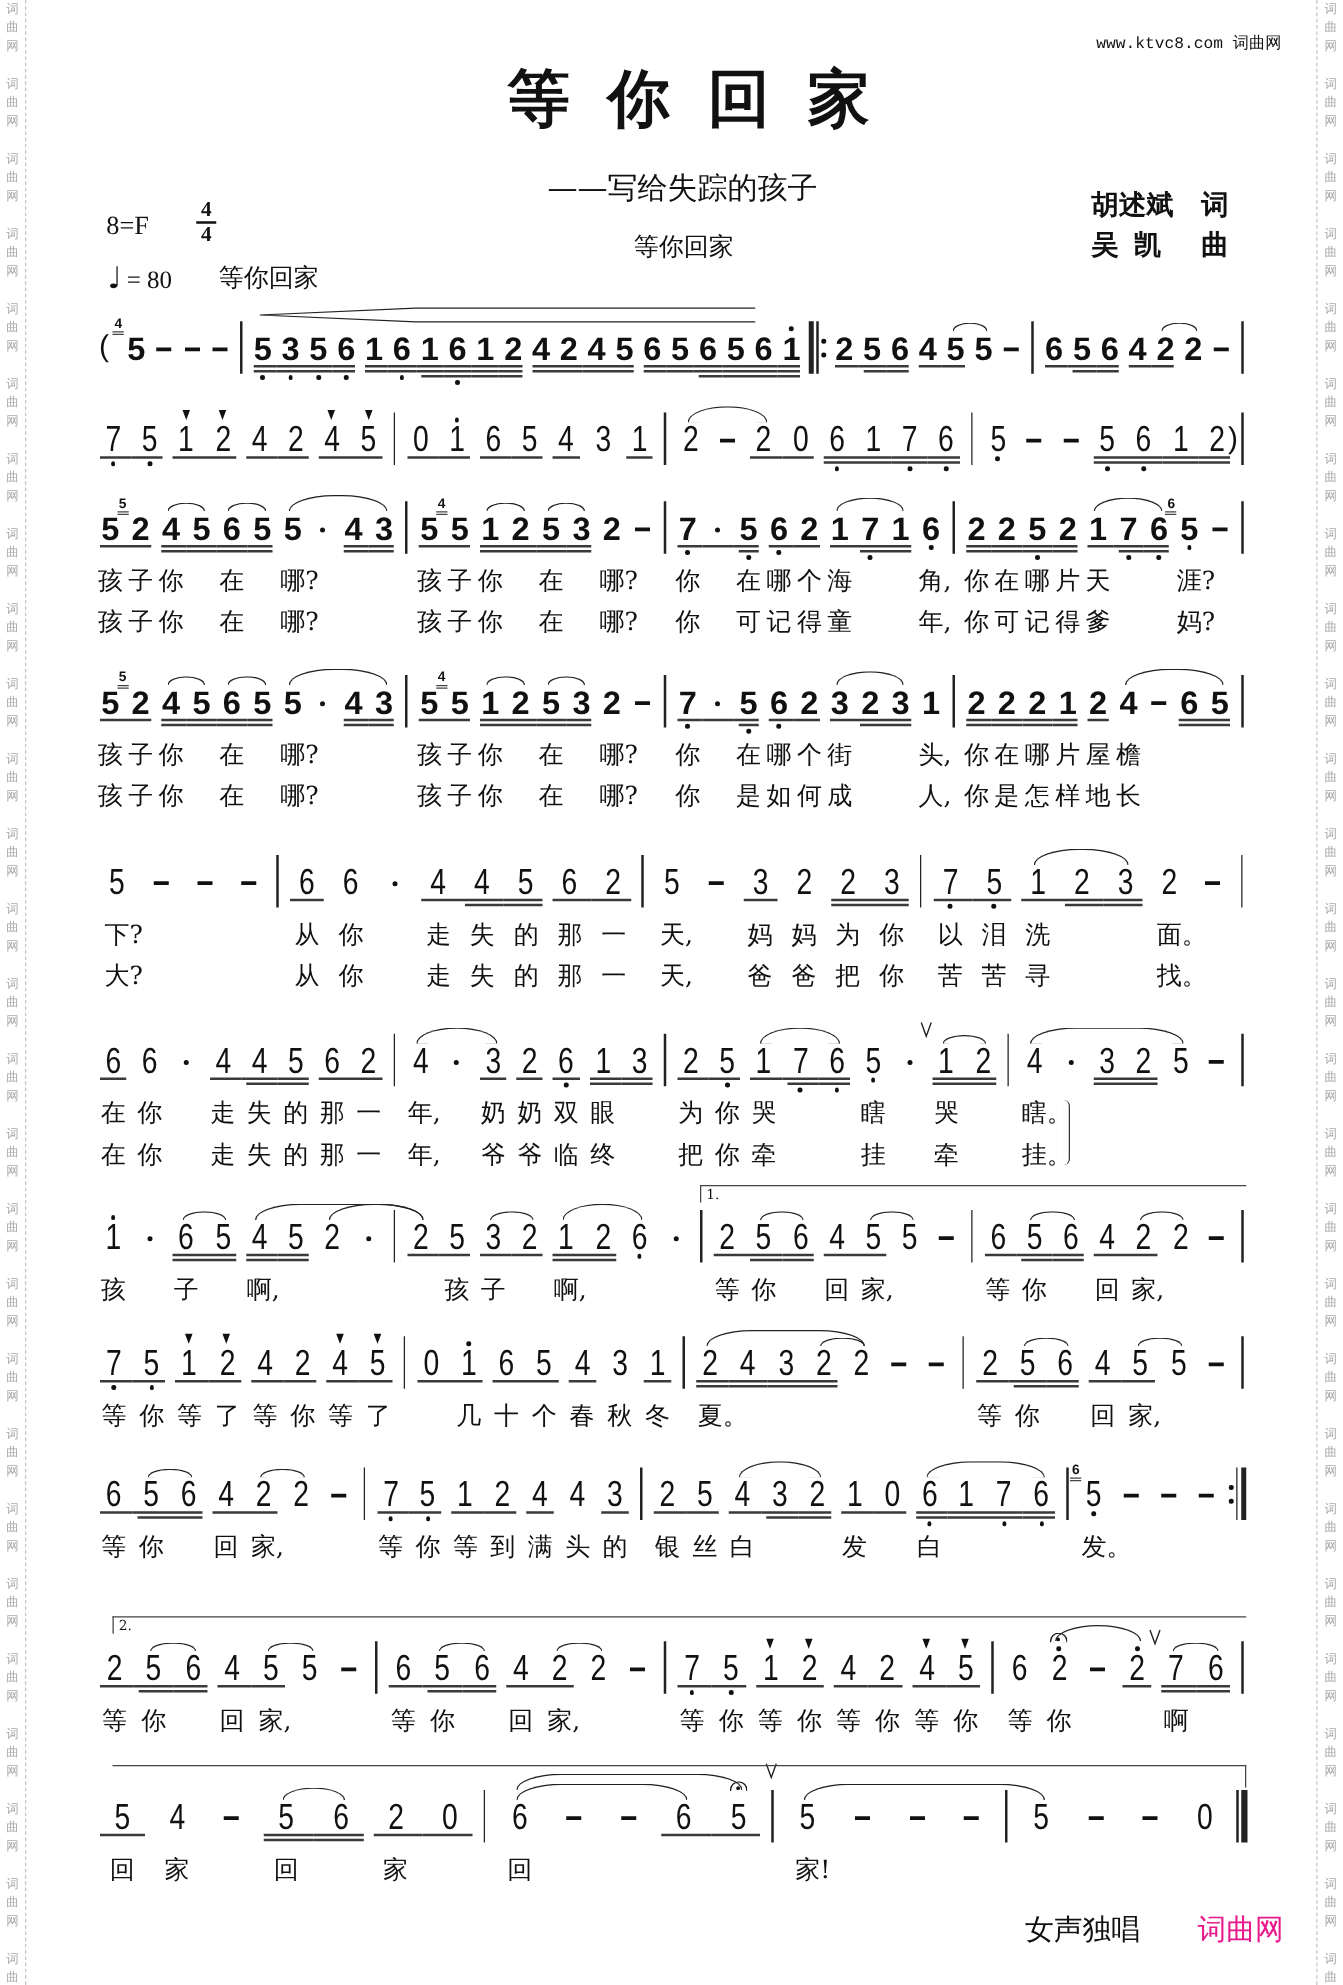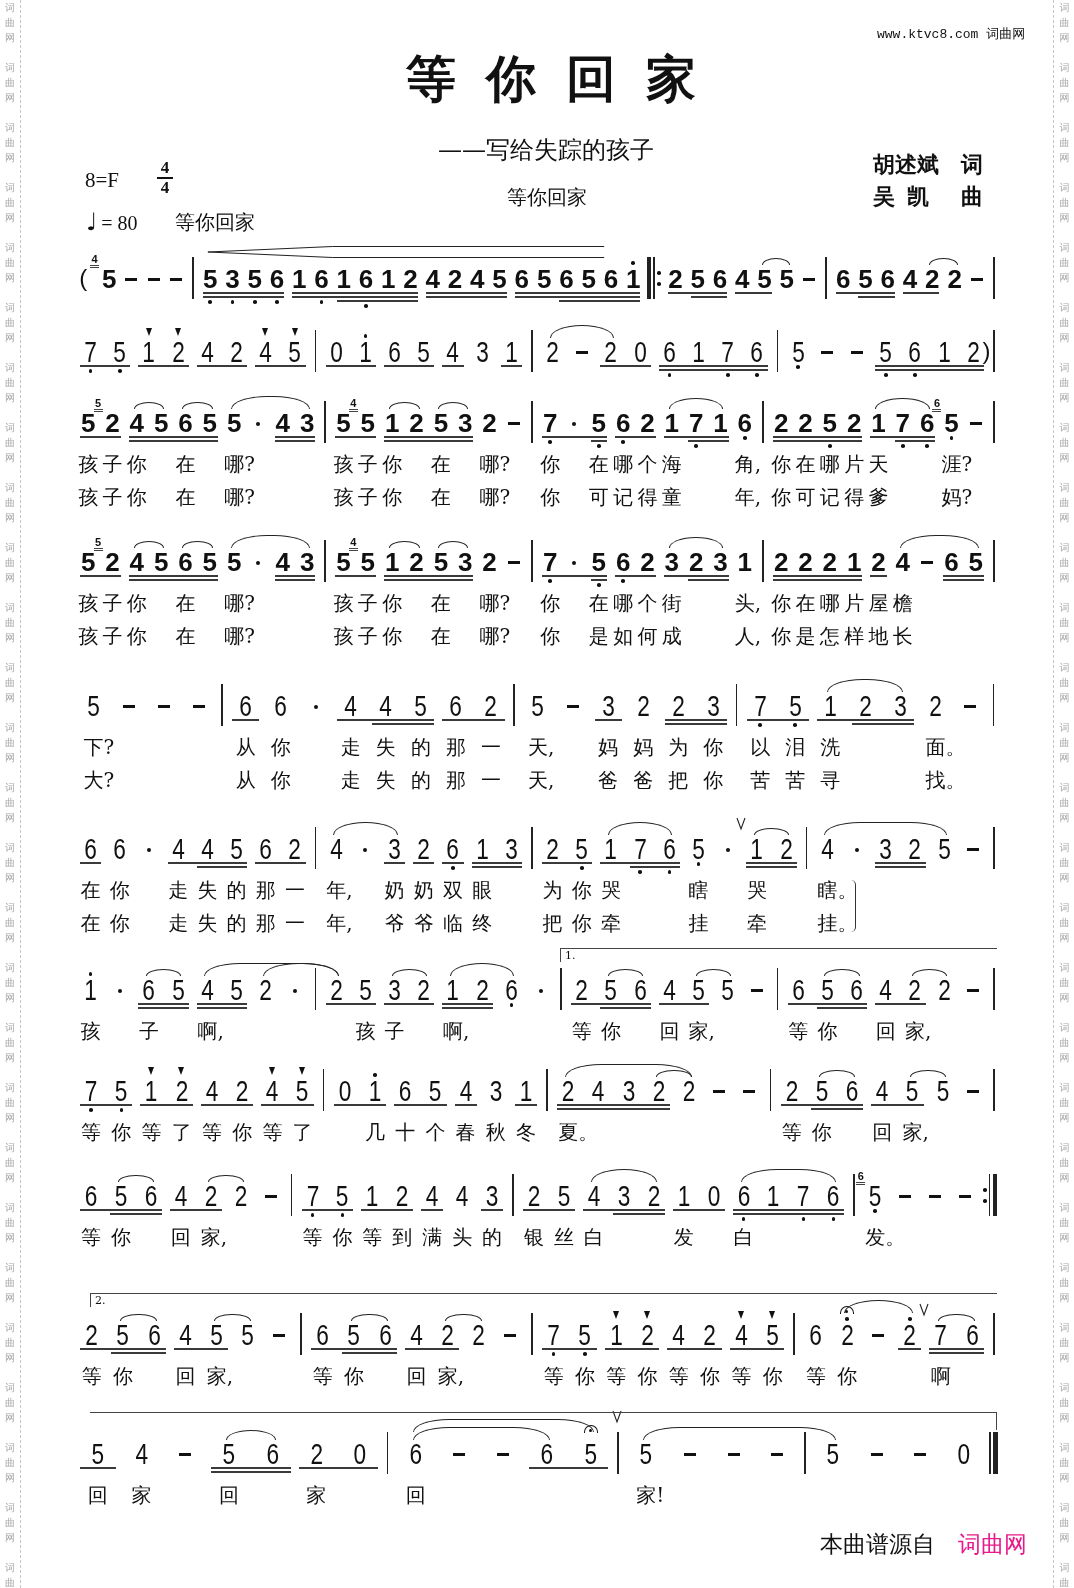--- a/index.html
+++ b/index.html
@@ -2755,15 +2755,15 @@
       </div>
       <div class="volta close-right" style="left: 14px; width: 907px;"></div>
       <div class="slur" style="left: 149.961px; width: 49.7031px; top: 4.05937px; height: 9.94063px; border-radius: 24.8516px 24.8516px 0px 0px / 9.94063px 9.94063px 0px 0px;"></div>
       <div class="slur" style="left: 336.758px; width: 137.109px; top: 1px; height: 13px; border-radius: 36px 36px 0px 0px / 13px 13px 0px 0px;"></div>
       <div class="slur" style="left: 336.758px; width: 180.812px; top: -7px; height: 13px; border-radius: 36px 36px 0px 0px / 13px 13px 0px 0px;"></div>
       <div class="slur" style="left: 567.258px; width: 192.797px; top: 1px; height: 13px; border-radius: 36px 36px 0px 0px / 13px 13px 0px 0px;"></div>
     </div>
   </div>
 
 <div class="footer">
-  <span>本曲谱源自</span>
+  <span>女声独唱</span>
   <span class="brand" style="color: rgb(232, 25, 139);">词曲网</span>
 </div>
 
 </body></html>

